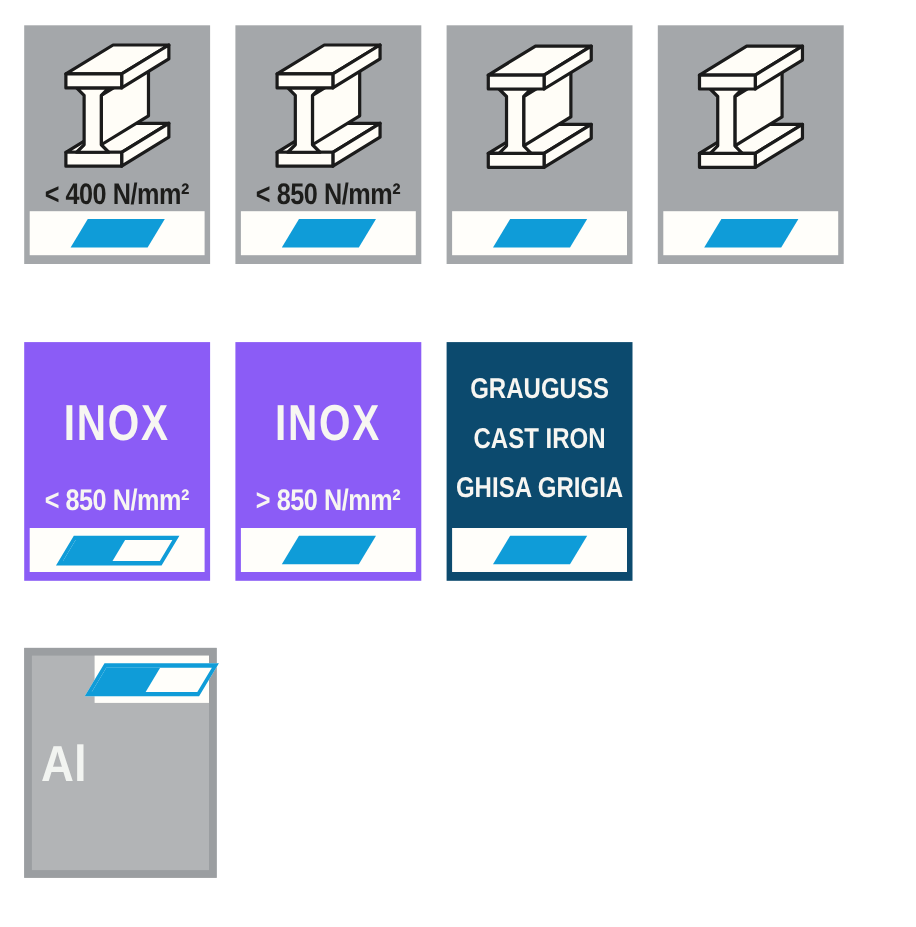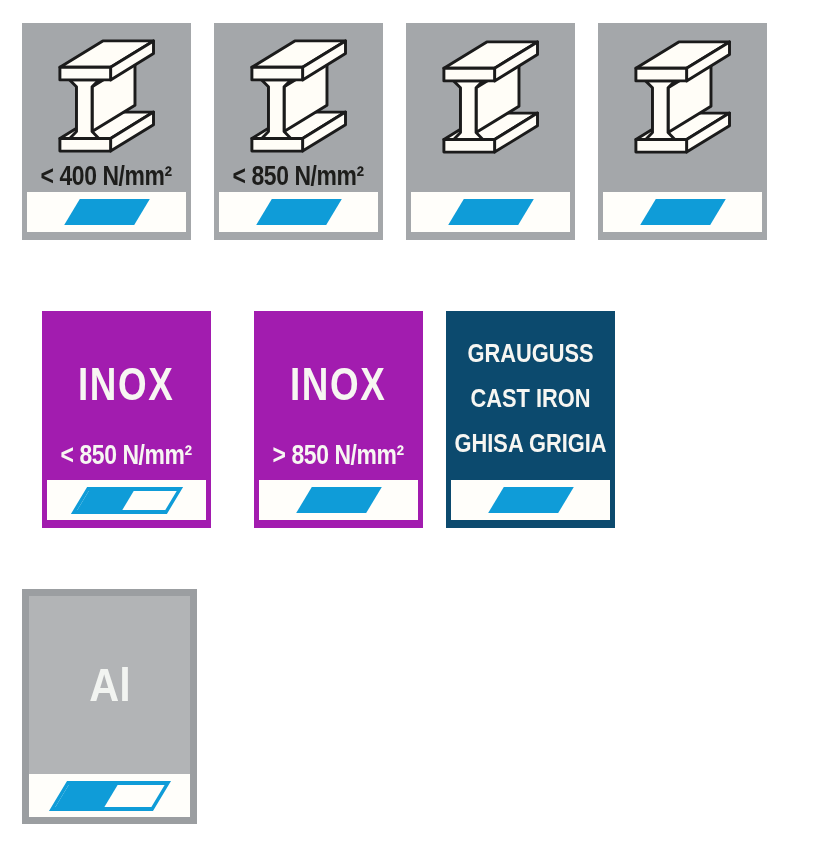--- a/index.html
+++ b/index.html
@@ -12,21 +12,21 @@
   .row{display:flex;gap:23px;}
   .row-steel{margin-bottom:71px;}
   .row-mid{margin-bottom:61px;}
 
   .tile{
     width:169px;height:217px;box-sizing:border-box;
     display:flex;flex-direction:column;align-items:center;
     flex:0 0 auto;
   }
   .tile-steel{background:#a4a7aa;}
-  .tile-dark{background:#a21caf;margin-left:20px;}
+  .tile-dark{background:#8b5cf6;}
   .tile-castiron{background:#0c4a6e;}
 
   .beam-wrap{margin-top:13px;height:122px;display:flex;align-items:center;justify-content:center;}
   .beam-wrap svg{height:118px;width:auto;display:block;}
 
   .steel-label{
     margin-top:5px;color:#1d1d1b;font-weight:bold;font-size:27px;
     white-space:nowrap;transform:scaleX(.85);display:inline-block;
     letter-spacing:-.5px;
   }
@@ -58,23 +58,23 @@
   .tile-dark .strip, .tile-castiron .strip{margin-top:0;}
 
   .ci-lines{margin-top:20px;text-align:center;}
   .ci-line{
     color:#f7f6f2;font-weight:bold;font-size:26px;line-height:45px;
     transform:scaleX(.84);white-space:nowrap;
   }
   .ci-spacer{margin-top:auto;}
 
   .tile-al{
-    width:175px;height:235px;box-sizing:border-box;
+    width:175px;height:209px;box-sizing:border-box;
     border:7px solid #9b9ea1;background:#b2b4b6;
-    display:flex;flex-direction:column;align-items:stretch;flex:0 0 auto;
+    display:flex;flex-direction:row;align-items:stretch;flex:0 0 auto;
   }
   .al-label-wrap{flex:1;display:flex;align-items:center;justify-content:center;}
   .al-label{
     color:#f2f4f1;font-weight:bold;font-size:46px;
     transform:scaleX(.9);display:inline-block;
   }
   .al-strip{
     height:43px;background:#fffefa;
     display:flex;align-items:center;justify-content:center;flex:0 0 auto;
   }

